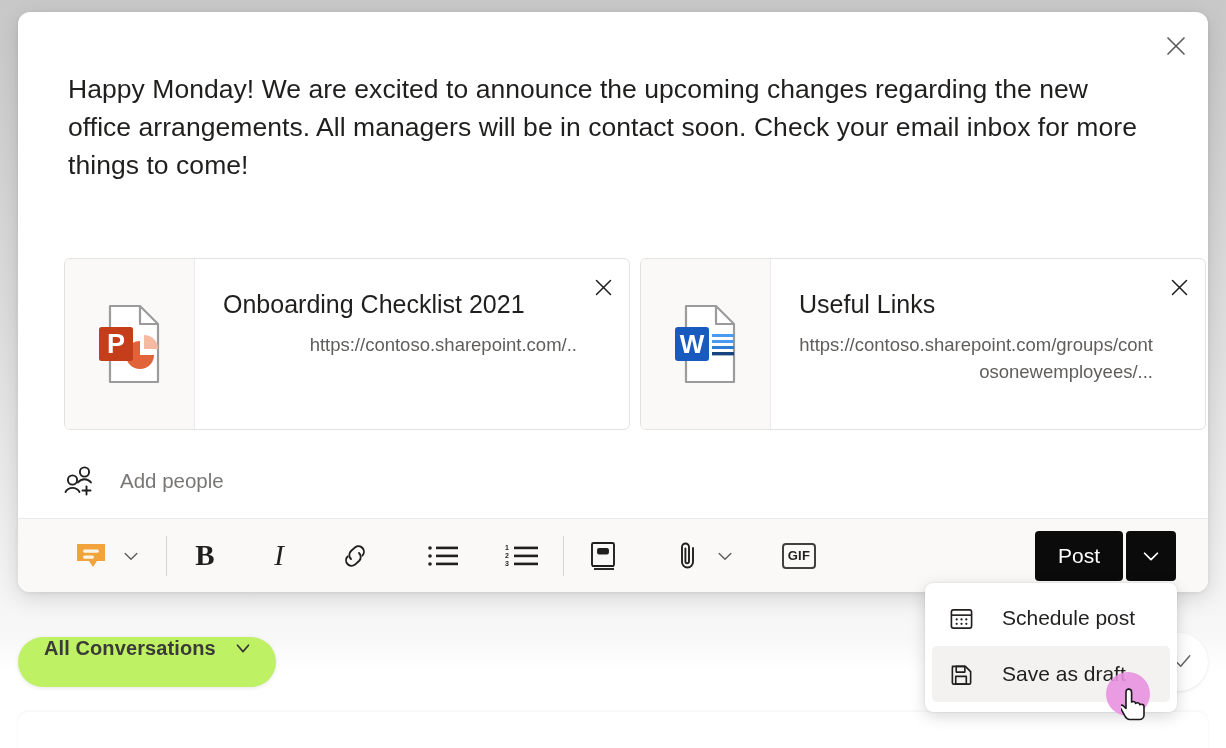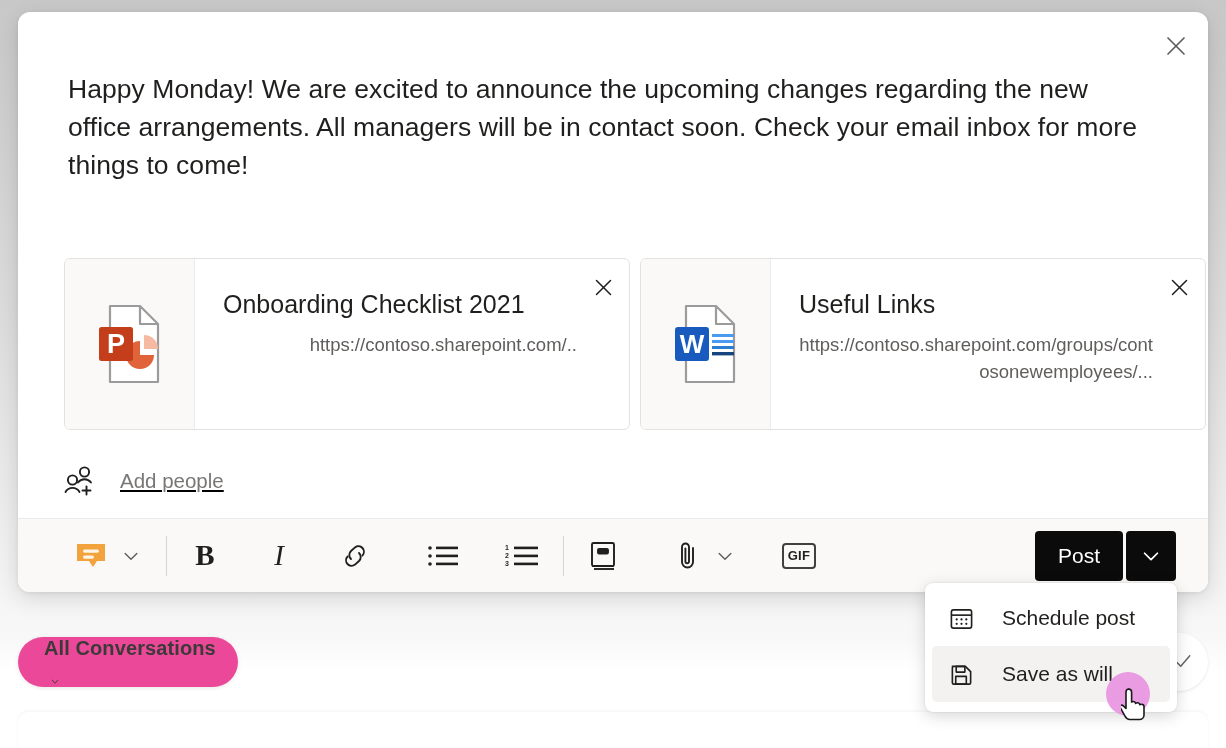--- a/index.html
+++ b/index.html
@@ -48,26 +48,25 @@
     color: #666;
   }
 
   
   .conv-pill {
     position: absolute;
     left: 18px;
     top: 637px;
     height: 50px;
     padding: 0 22px 0 26px;
-    background: #ec4899;
+    background: #bef264;
     border-radius: 25px;
     display: flex;
     gap: 16px;
     box-shadow: 0 1px 4px rgba(0,0,0,0.10);
-    flex-direction: column;
   }
   .conv-pill-label {
     font-size: 20px;
     color: #3b3a39;
     font-weight: 600;
     letter-spacing: 0.1px;
     white-space: nowrap;
   }
 
   
@@ -183,21 +182,20 @@
   
   .add-people {
     position: absolute;
     left: 46px;
     top: 444px;
     height: 50px;
     display: flex;
     align-items: center;
     gap: 22px;
     cursor: text;
-    text-decoration: underline;
   }
   .add-people-text {
     font-size: 20.5px;
     color: #797775;
   }
 
   
   .toolbar {
     position: absolute;
     left: 0;
@@ -543,21 +541,21 @@
     </div>
 
     <div class="menu-item hovered">
       <span class="menu-icon">
         <svg width="25" height="25" viewBox="0 0 26 26" fill="none" stroke="#201f1e" stroke-width="1.7" stroke-linejoin="round">
           <path d="M3.5 4.5 h13.5 l5.5 5.5 v11.5 a1.5 1.5 0 0 1 -1.5 1.5 h-16 a1.5 1.5 0 0 1 -1.5 -1.5 v-15.5 a1.5 1.5 0 0 1 1.5 -1.5 z"></path>
           <rect x="7.5" y="4.5" width="9" height="6"></rect>
           <rect x="7" y="15" width="11" height="8"></rect>
         </svg>
       </span>
-      <span class="menu-label">Save as will</span>
+      <span class="menu-label">Save as draft</span>
     </div>
 
   </div>
 
   <div class="click-dot"></div>
   <svg class="cursor" viewBox="0 0 30 36">
     <path d="M8 2 c-1.7 0-3 1.3-3 3 v16.5 l-2.6-2.6 c-1.1-1.1-2.9-1.1-4 0 l5.6 10.2 c1 1.8 2.4 3.4 4.6 3.4 h9.8 c2.6 0 4.6-2 4.6-4.6 v-8.2 c0-1.4-1.1-2.5-2.5-2.5 c-0.6 0-1.2 0.2-1.6 0.6 c-0.2-1.2-1.2-2.1-2.5-2.1 c-0.7 0-1.3 0.3-1.8 0.7 c-0.3-1.1-1.3-1.9-2.4-1.9 c-0.6 0-1.1 0.2-1.6 0.5 v-9.9 c0-1.7-1.3-3-3-3 z" fill="#ffffff" stroke="#1a1a1a" stroke-width="1.6" stroke-linejoin="round"></path>
   </svg>
 
 </div>

